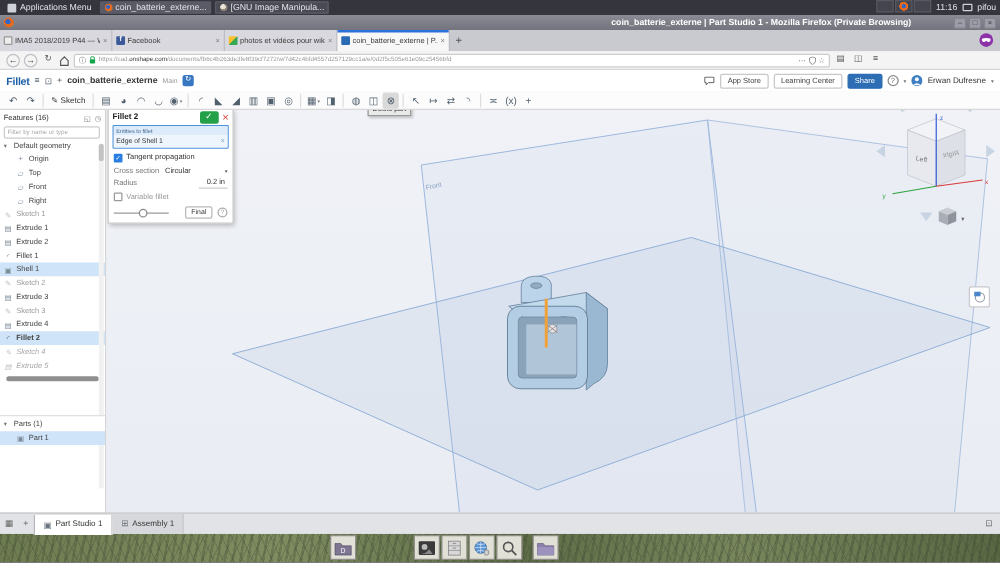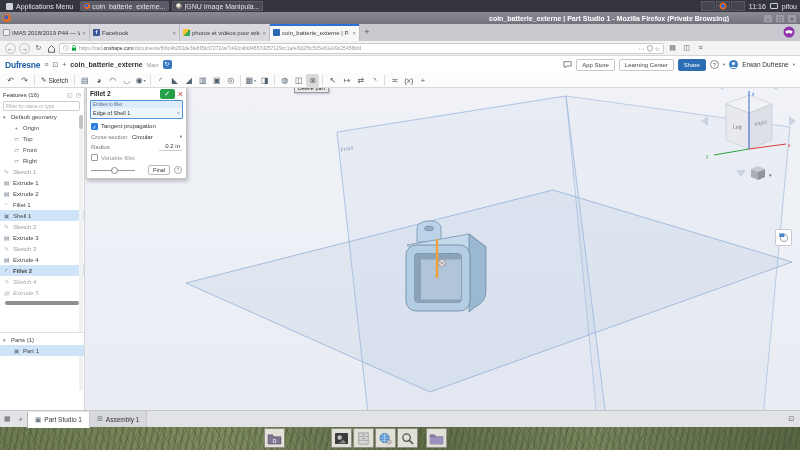--- a/index.html
+++ b/index.html
@@ -223,21 +223,21 @@
           <path d="M5,0.5 L9,2 V6 Q9,9 5,10.5 Q1,9 1,6 V2 Z" fill="none" stroke="#777" stroke-width="1"></path>
         </svg>
       <span class="urlic">☆</span>
     </div>
     <span class="navic">▤</span>
     <span class="navic">◫</span>
     <span class="navic">≡</span>
   </div>
 
   <div id="osheader">
-    <span id="oslogo">Dufresne</span>
+    <span id="oslogo">Fillet</span>
     <span class="oshic">≡</span>
     <span class="oshic">⊡</span>
     <span class="oshic">+</span>
     <span id="docname">coin_batterie_externe</span>
     <span id="wsname">Main</span>
     <span id="syncic">↻</span>
     <span class="spacer"></span>
     <svg viewBox="0 0 12 11" style="width:9px;height:8px">
         <path d="M1,1 H11 V7 H5 L2.5,9.5 V7 H1 Z" fill="none" stroke="#555" stroke-width="1"></path>
       </svg>

